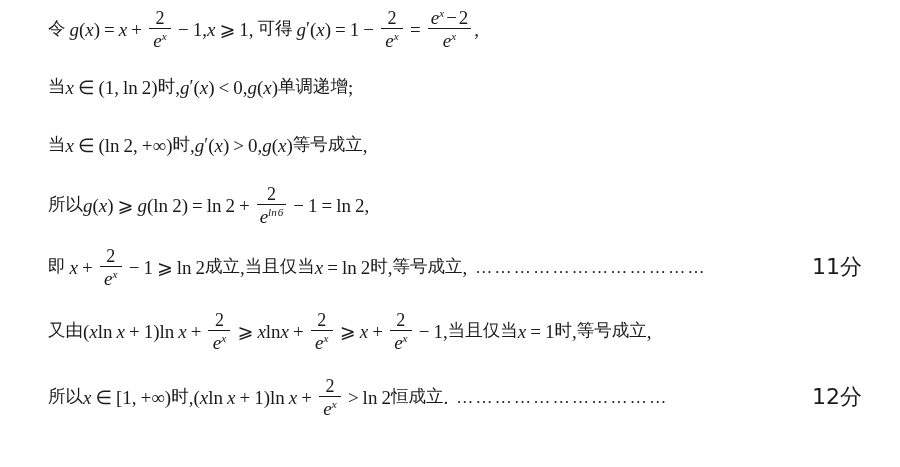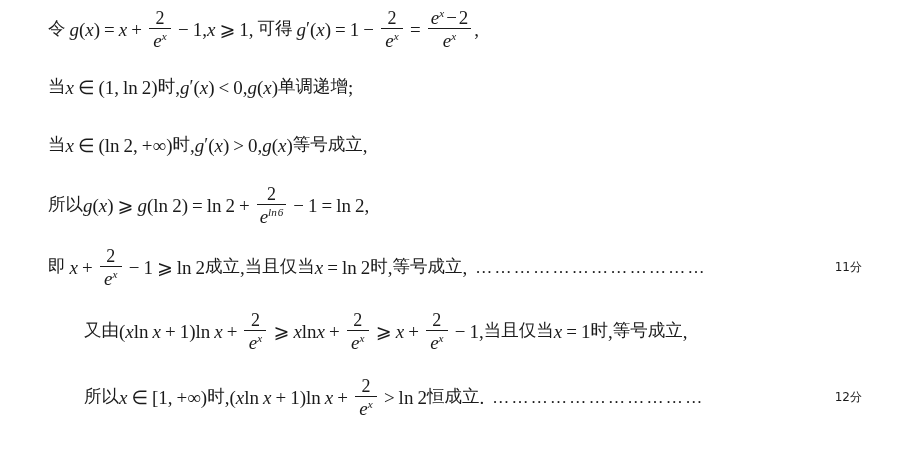--- a/index.html
+++ b/index.html
@@ -92,27 +92,27 @@
   }
   .dots {
     font-family: "Liberation Serif", serif;
     letter-spacing: 2.3px;
     font-size: 17px;
     padding: 0 8px;
     color: #1a1a1a;
   }
   .score {
     margin-left: auto;
-    font-size: 12px;
+    font-size: 22px;
     font-family: "DejaVu Sans", sans-serif;
     padding-right: 18px;
   }
   .spacer-sm { width: 4px; display: inline-block; }
   .row-tall { height: 62px; }
-  .row-xtall { height: 66px; margin-left: 36px; }
+  .row-xtall { height: 66px; }
 </style>
 </head>
 <body>
 
 <div class="page">
 
   <div class="line">
     <span class="content">
       <span class="cn">令</span>
       <span class="spacer-sm"></span>

